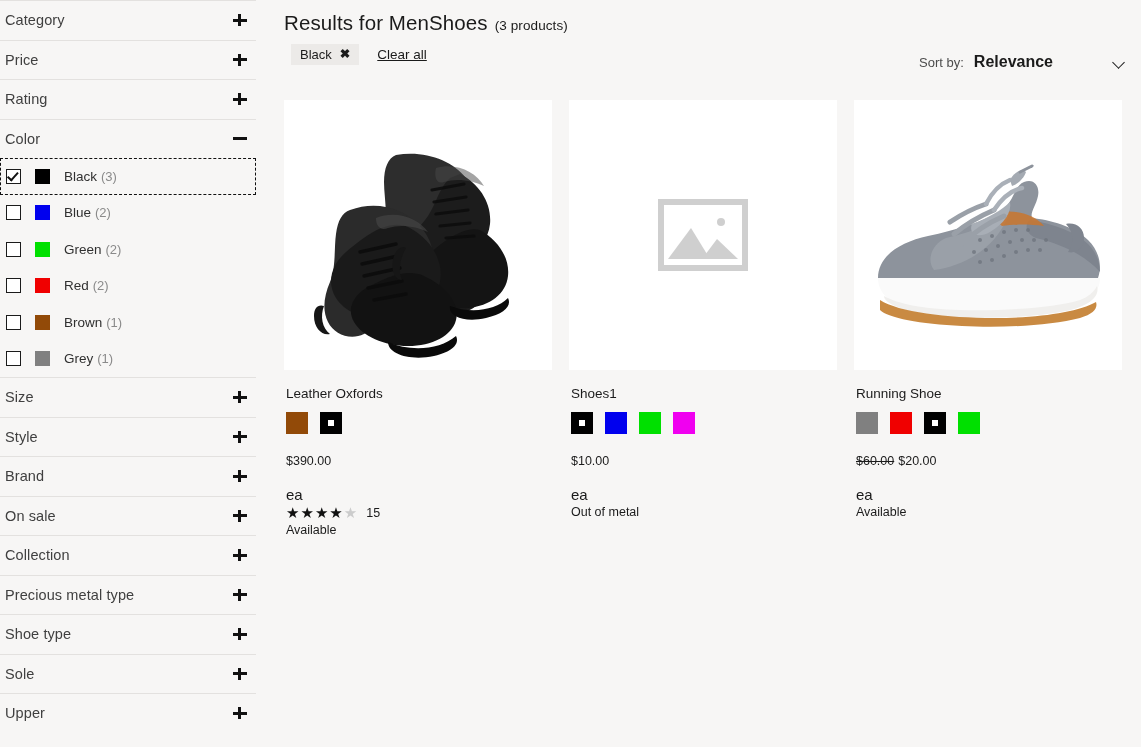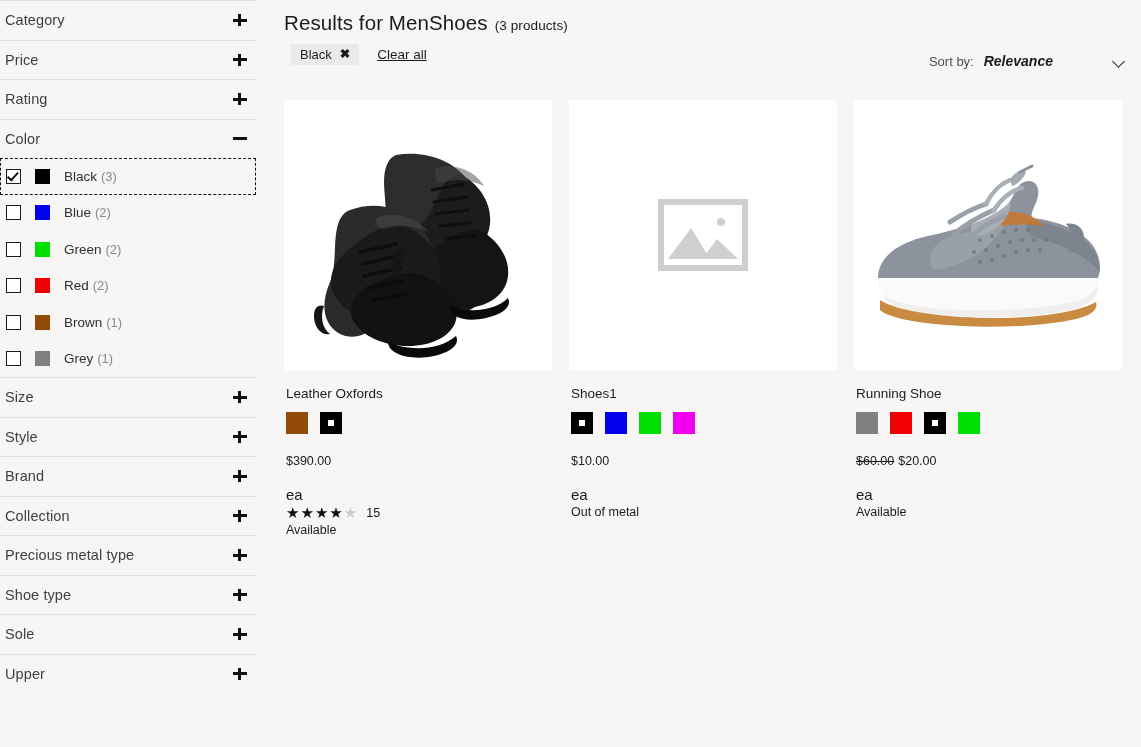--- a/index.html
+++ b/index.html
@@ -190,25 +190,24 @@
     top: 53px;
     display: flex;
     align-items: center;
     cursor: pointer;
   }
   #sort-label {
     font-size: 13px;
     color: #4c4c4c;
   }
   #sort-value {
-    font-size: 14px;
+    font-size: 16px;
     font-weight: bold;
     color: #1b1b1b;
     margin-left: 10px;
-    font-style: italic;
   }
   #sort-caret {
     margin-left: 60px;
     width: 13px;
     height: 13px;
     position: relative;
   }
   #sort-caret::after {
     content: "";
     position: absolute;
@@ -406,20 +405,27 @@
         </div>
         <div class="facet">
           <span class="facet-label">Style</span>
           <span class="facet-toggle">
             <span class="bar-h"></span>
             <span class="bar-v"></span>
           </span>
         </div>
         <div class="facet">
           <span class="facet-label">Brand</span>
+          <span class="facet-toggle">
+            <span class="bar-h"></span>
+            <span class="bar-v"></span>
+          </span>
+        </div>
+        <div class="facet">
+          <span class="facet-label">On sale</span>
           <span class="facet-toggle">
             <span class="bar-h"></span>
             <span class="bar-v"></span>
           </span>
         </div>
         <div class="facet">
           <span class="facet-label">Collection</span>
           <span class="facet-toggle">
             <span class="bar-h"></span>
             <span class="bar-v"></span>

